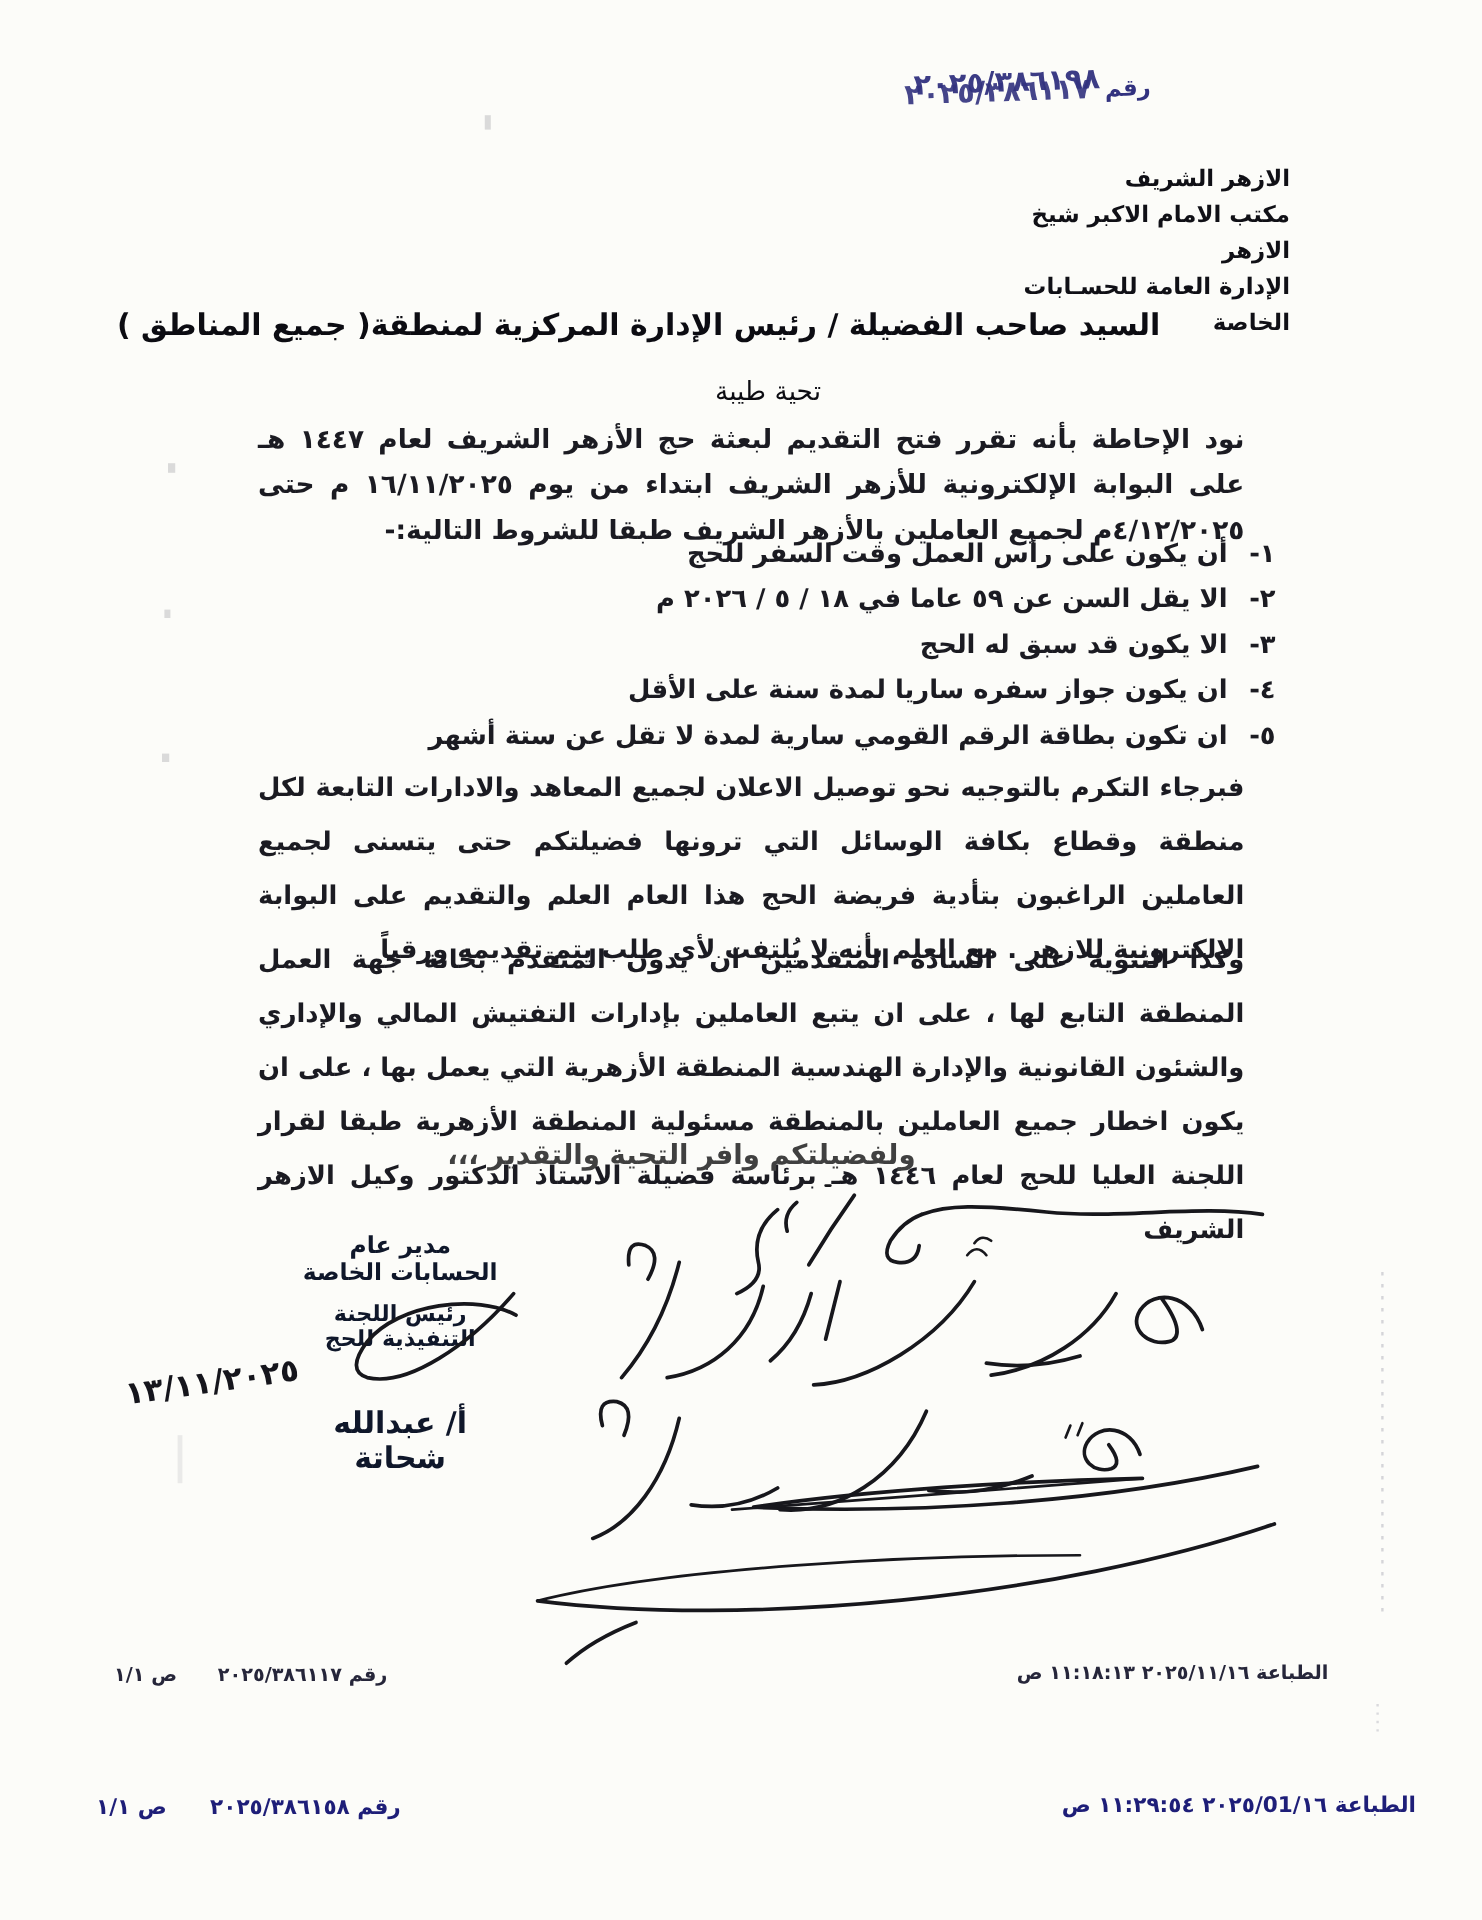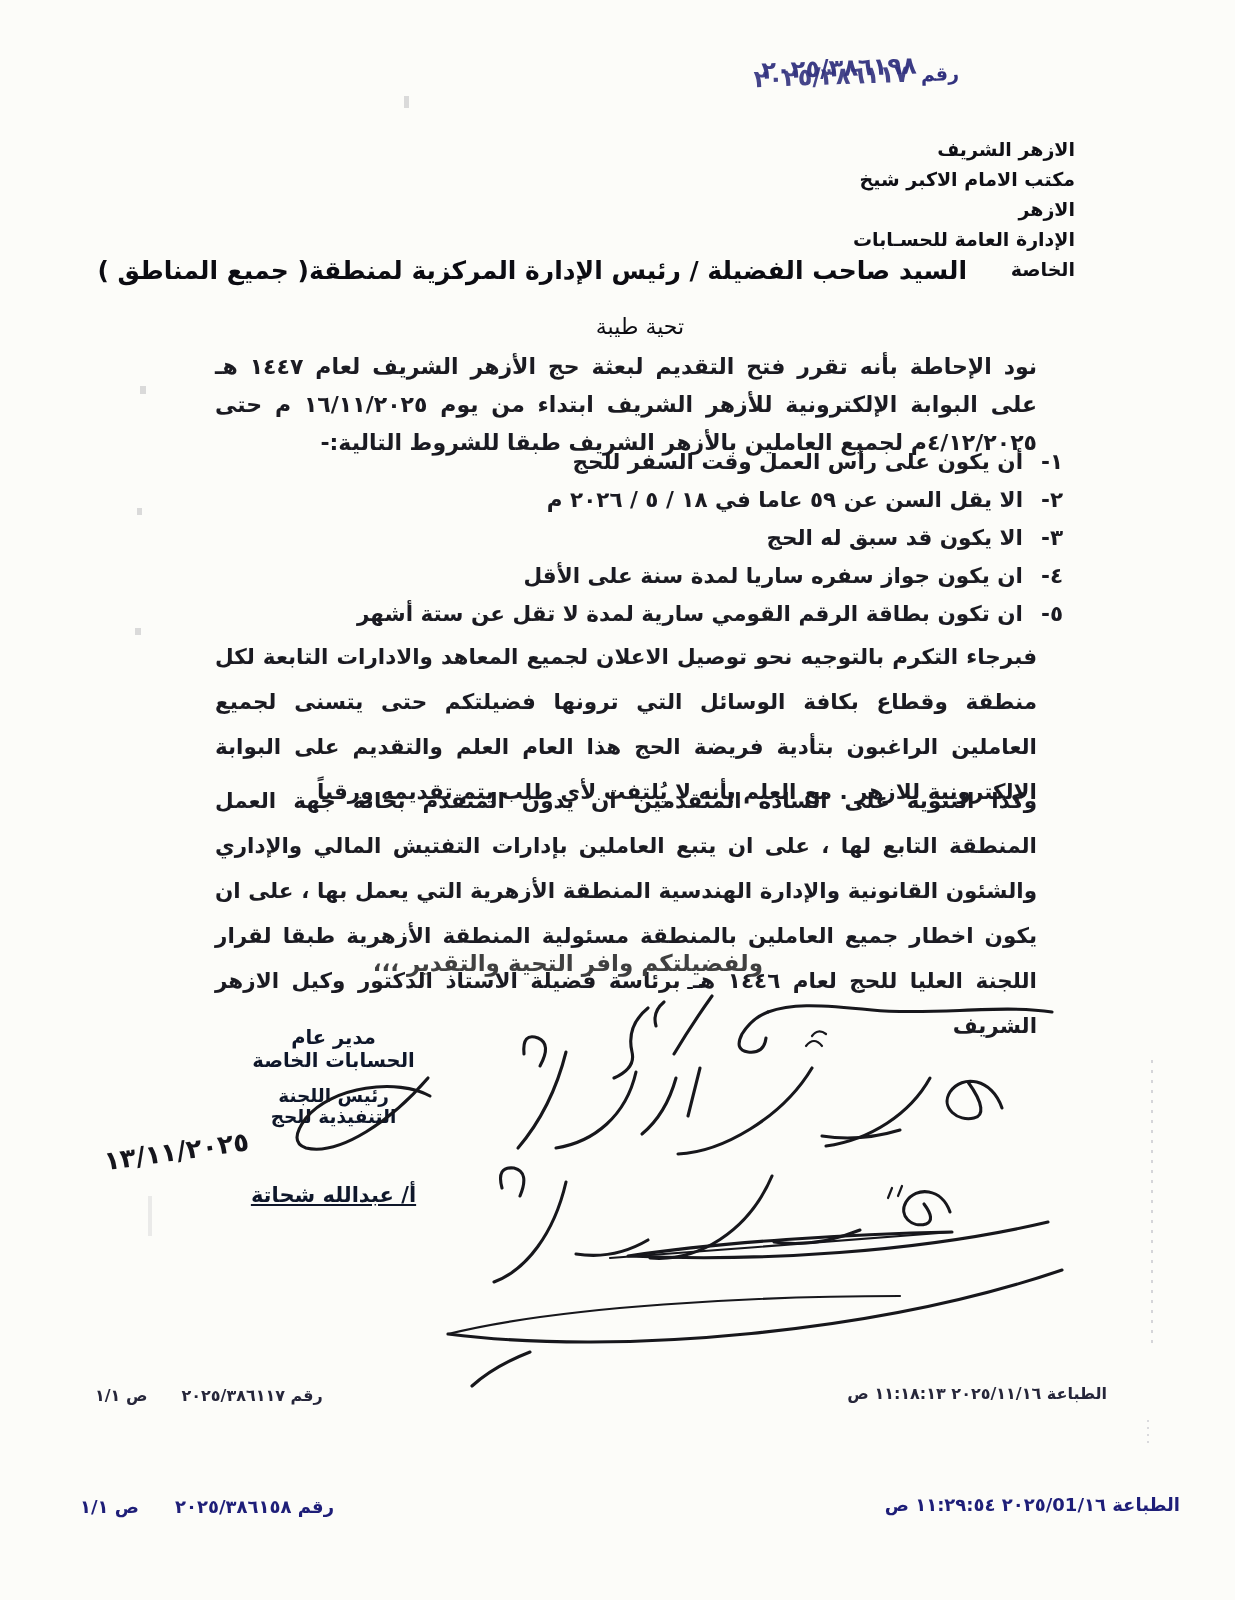--- a/index.html
+++ b/index.html
@@ -49,21 +49,21 @@
   .cond-row{height:38px;display:flex;align-items:center;font-weight:bold;font-size:21.5px;color:#1b1b22;}
   .cond-row .num{width:40px;flex:0 0 40px;}
   .closing{
     position:absolute;top:950px;right:472px;width:290px;
     text-align:center;font-weight:bold;font-size:23px;color:#404040;white-space:nowrap;
   }
   
   .sigblock{position:absolute;top:1026px;left:246px;width:175px;text-align:center;color:#0f172a;}
   .sigblock .t1{font-weight:bold;font-size:19.5px;}
   .sigblock .t2{font-weight:bold;font-size:18.5px;margin-top:13px;}
-  .sigblock .nm{font-weight:bold;font-size:21px;margin-top:56px;text-decoration:underline;}
+  .sigblock .nm{font-weight:bold;font-size:25px;margin-top:44px;}
   
   .footer{position:absolute;font-weight:bold;white-space:nowrap;}
   .f1{color:#26263a;font-size:16px;}
   .f1.right{top:1384px;right:128px;}
   .f1.left{top:1386px;left:95px;display:flex;gap:34px;}
   .f2{color:#1e1e78;font-size:18px;}
   .f2.right{top:1494px;right:55px;}
   .f2.left{top:1496px;left:80px;display:flex;gap:36px;}
   
   .overlay{position:absolute;inset:0;pointer-events:none;}

